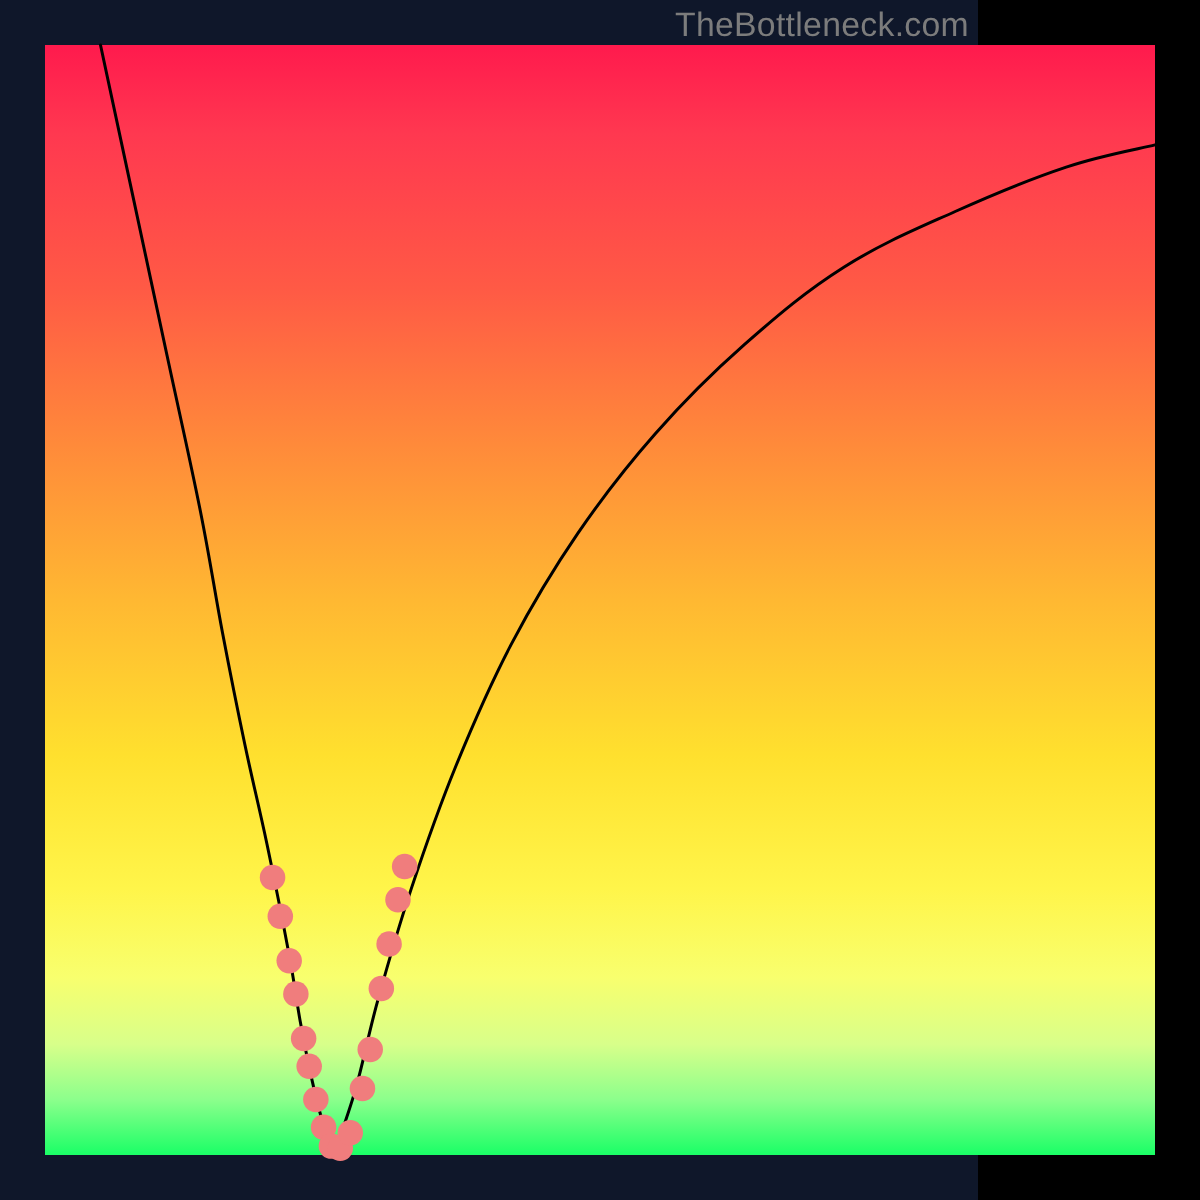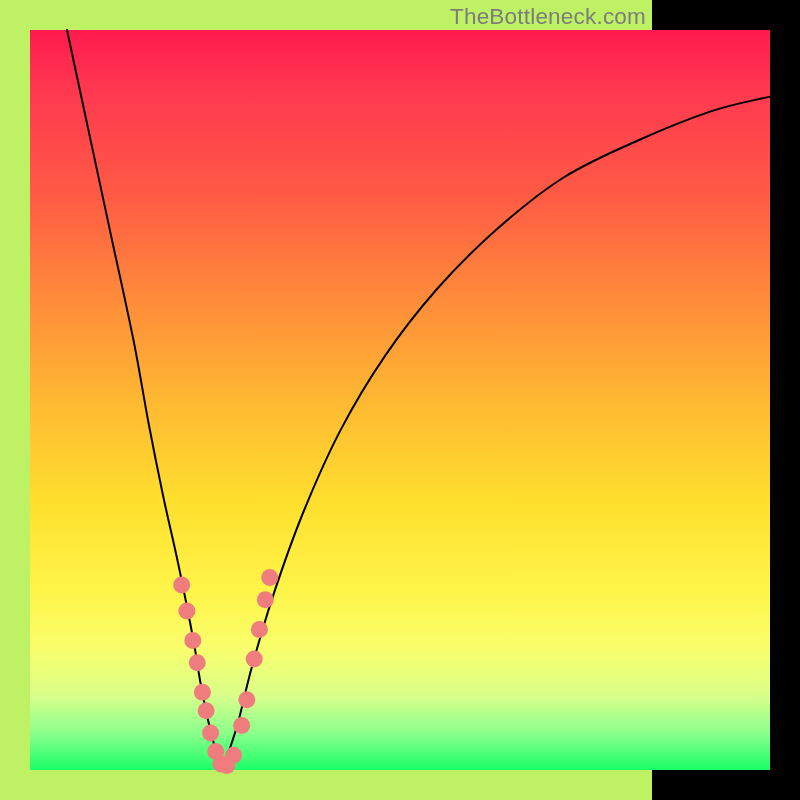--- a/index.html
+++ b/index.html
@@ -8,21 +8,21 @@
     width: 800px;
     height: 800px;
     overflow: hidden;
     background: #000;
     font-family: Arial, Helvetica, sans-serif;
   }
   .frame {
     position: relative;
     width: 652px;
     height: 800px;
-    background: #bef264;
+    background: #0f172a;
   }
   .plot {
     position: absolute;
     left: 30px;
     top: 30px;
     width: 740px;
     height: 740px;
     
     background: linear-gradient(
       to bottom,

